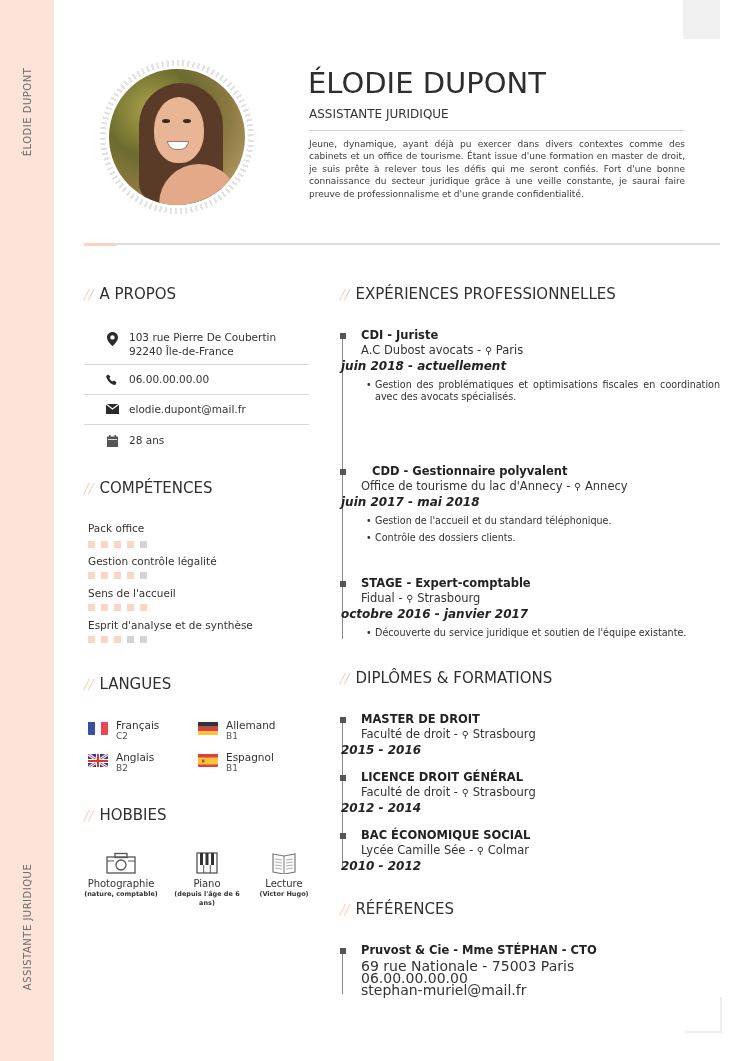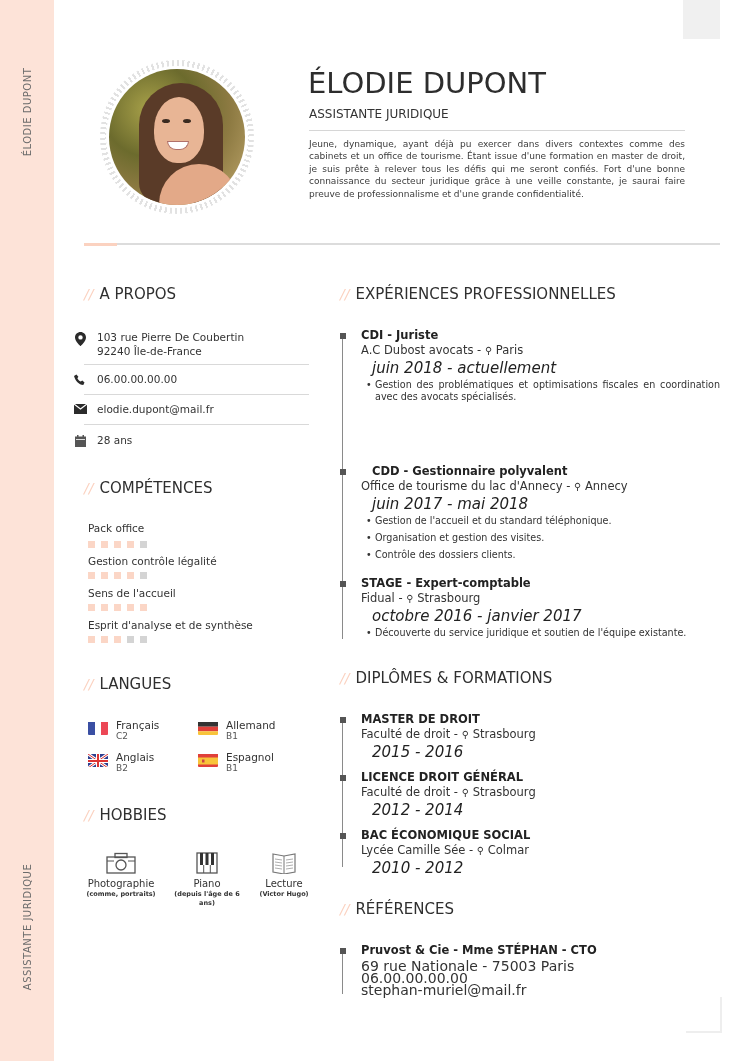--- a/index.html
+++ b/index.html
@@ -35,21 +35,21 @@
   .summary { position: absolute; left: 309px; top: 138px; width: 376px; font-size: 9px; line-height: 12.4px; color: #3b3b3b; text-align: justify; text-align-last: left; }
 
   .main-rule { position: absolute; left: 84px; top: 243px; width: 636px; height: 2px; background: #dcdcdc; }
   .main-rule-accent { position: absolute; left: 84px; top: 243px; width: 33px; height: 3px; background: #fbd2c0; }
 
   
   .sec-title { position: absolute; font-size: 15px; color: #2f2f2f; white-space: nowrap; }
   .slash { color: #fbd1bf; font-style: italic; margin-right: 6px; font-size: 14px; }
 
   
-  .about-item { position: absolute; left: 68px; width: 225px; display: flex; align-items: flex-start; }
+  .about-item { position: absolute; left: 100px; width: 225px; display: flex; align-items: flex-start; }
   .about-item .ic { width: 24px; height: 14px; display: flex; justify-content: center; padding-top: 1px; }
   .about-item .tx { font-size: 10.5px; line-height: 13.5px; color: #333; margin-left: 5px; }
   .about-sep { position: absolute; left: 84px; width: 225px; height: 1px; background: #d9d9d9; }
 
   
   .skill-label { position: absolute; left: 88px; font-size: 10.5px; color: #333; }
   .dots { position: absolute; left: 88px; display: flex; gap: 6px; }
   .dot { width: 7px; height: 7px; }
   .dot.on { background: #fbd6c6; }
   .dot.off { background: #d4d4d4; }
@@ -64,21 +64,21 @@
   .hobby { position: absolute; width: 80px; text-align: center; }
   .hobby .hic { height: 26px; display: flex; justify-content: center; align-items: flex-end; margin-bottom: 4px; }
   .hobby .hn { font-size: 10px; color: #333; line-height: 12px; }
   .hobby .hs { font-size: 6.5px; color: #333; font-weight: bold; line-height: 9px; }
 
   
   .tl-line { position: absolute; left: 342px; width: 1px; background: #8a8a8a; }
   .tl-mark { position: absolute; left: 340px; width: 6px; height: 6px; background: #555; }
   .entry-title { position: absolute; left: 361px; font-size: 11.5px; font-weight: bold; color: #222; white-space: nowrap; }
   .entry-sub { position: absolute; left: 361px; font-size: 11.5px; color: #333; white-space: nowrap; }
-  .entry-date { position: absolute; left: 372px; font-size: 15px; font-style: italic; color: #222; white-space: nowrap; }
+  .entry-date { position: absolute; left: 341px; font-size: 12px; font-style: italic; color: #222; white-space: nowrap; font-weight: bold; }
   .bullets { position: absolute; left: 366px; width: 354px; list-style: none; }
   .bullets li { position: relative; padding-left: 9px; font-size: 9.6px; line-height: 12.4px; color: #333; margin-bottom: 4.5px; text-align: justify; }
   .bullets li::before { content: "•"; position: absolute; left: 0; top: 0; }
   .pin { font-size: 10px; }
 
   .ref-line { position: absolute; left: 361px; font-size: 14px; color: #333; line-height: 12.5px; }
 </style>
 </head>
 <body>
 
@@ -270,21 +270,21 @@
   <div class="hic">
     <svg width="30" height="22" viewBox="0 0 30 22">
         <rect x="1" y="5" width="28" height="16" fill="none" stroke="#555" stroke-width="1.3"></rect>
         <rect x="9" y="1.5" width="12" height="4" fill="none" stroke="#555" stroke-width="1.3"></rect>
         <circle cx="15" cy="13" r="5" fill="none" stroke="#555" stroke-width="1.3"></circle>
         <line x1="1" y1="9" x2="8" y2="9" stroke="#555"></line>
         <line x1="22" y1="9" x2="29" y2="9" stroke="#555"></line>
       </svg>
   </div>
   <div class="hn">Photographie</div>
-  <div class="hs">(comme, portraits)</div>
+  <div class="hs">(nature, comptable)</div>
 </div>
 
 <div class="hobby" style="left:167px; top:848px;">
   <div class="hic">
     <svg width="22" height="22" viewBox="0 0 22 22">
         <rect x="1" y="1" width="20" height="20" fill="#fff" stroke="#555" stroke-width="1.3"></rect>
         <rect x="4" y="1" width="3" height="12" fill="#333"></rect>
         <rect x="9.5" y="1" width="3" height="12" fill="#333"></rect>
         <rect x="15" y="1" width="3" height="12" fill="#333"></rect>
         <line x1="7.7" y1="13" x2="7.7" y2="21" stroke="#555"></line>
@@ -329,21 +329,20 @@
 <ul class="bullets" style="top:379px;">
   <li>Gestion des problématiques et optimisations fiscales en coordination avec des avocats spécialisés.</li>
 </ul>
 
 <div class="tl-mark" style="top:469px;"></div>
 <div class="entry-title" style="top:464px;margin-left:11px;">CDD - Gestionnaire polyvalent</div>
 <div class="entry-sub" style="top:479px;"><span>Office de tourisme du lac d'Annecy - </span><span class="pin">⚲</span> <span>Annecy</span></div>
 <div class="entry-date" style="top:495px;">juin 2017 - mai 2018</div>
 <ul class="bullets" style="top:515px;">
   <li>Gestion de l'accueil et du standard téléphonique.</li>
-  <li>Organisation et gestion des visites.</li>
   <li>Contrôle des dossiers clients.</li>
 </ul>
 
 <div class="tl-mark" style="top:581px;"></div>
 <div class="entry-title" style="top:576px;">STAGE - Expert-comptable</div>
 <div class="entry-sub" style="top:591px;"><span>Fidual - </span><span class="pin">⚲</span> <span>Strasbourg</span></div>
 <div class="entry-date" style="top:607px;">octobre 2016 - janvier 2017</div>
 <ul class="bullets" style="top:627px;">
   <li>Découverte du service juridique et soutien de l'équipe existante.</li>
 </ul>

